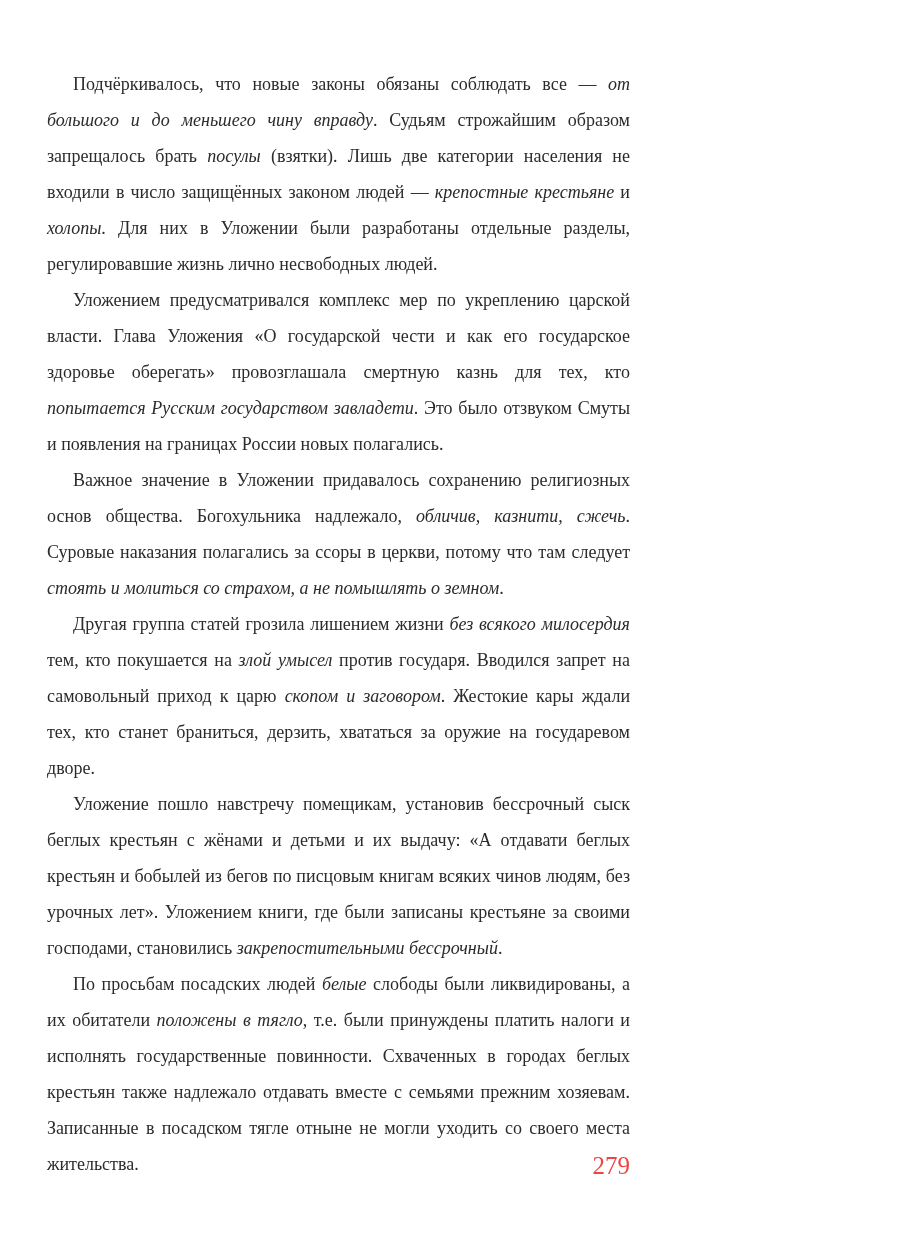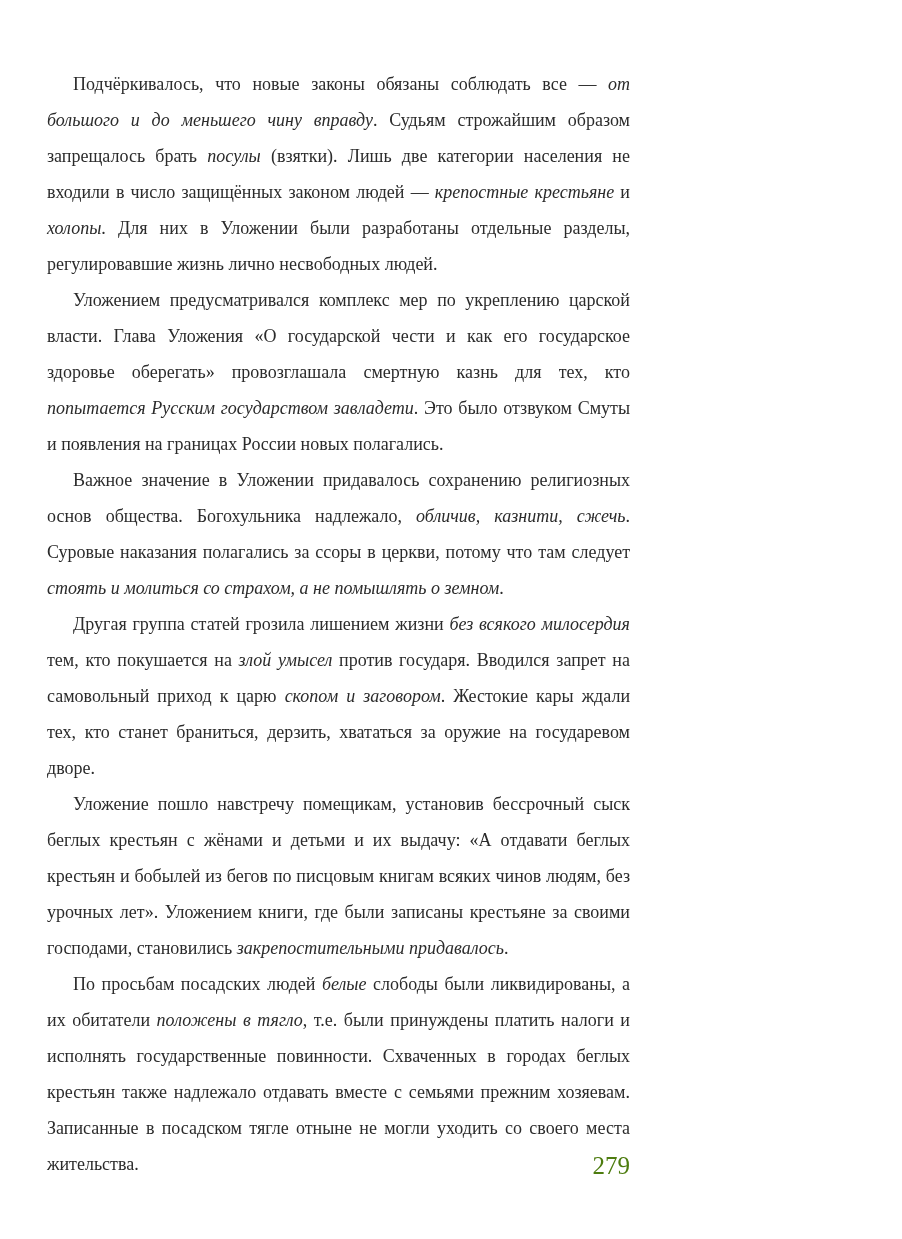--- a/index.html
+++ b/index.html
@@ -19,28 +19,28 @@
   .para { margin: 0; text-indent: 26px; }
   .para em { font-style: italic; }
   .page-number {
     position: absolute;
     left: 47px;
     width: 583px;
     top: 1152px;
     text-align: right;
     font-family: "Liberation Serif", "DejaVu Serif", serif;
     font-size: 25px;
-    color: #4d7c0f;
+    color: #ef4444;
   }
 </style>
 </head>
 <body>
 
 <div class="page">
   <p class="para"><span>Подчёркивалось, что новые законы обязаны соблюдать все — </span><em>от большого и до меньшего чину вправду</em><span>. Судьям строжайшим образом запрещалось брать </span><em>посулы</em><span> (взятки). Лишь две категории населения не входили в число защищённых законом людей — </span><em>крепостные крестьяне</em><span> и </span><em>холопы</em><span>. Для них в Уложении были разработаны отдельные разделы, регулировавшие жизнь лично несвободных людей.</span></p>
   <p class="para"><span>Уложением предусматривался комплекс мер по укреплению царской власти. Глава Уложения «О государской чести и как его государское здоровье оберегать» провозглашала смертную казнь для тех, кто </span><em>попытается Русским государством завладети</em><span>. Это было отзвуком Смуты и появления на границах России новых полагались.</span></p>
   <p class="para"><span>Важное значение в Уложении придавалось сохранению религиозных основ общества. Богохульника надлежало, </span><em>обличив, казнити, сжечь</em><span>. Суровые наказания полагались за ссоры в церкви, потому что там следует </span><em>стоять и молиться со страхом, а не помышлять о земном</em><span>.</span></p>
   <p class="para"><span>Другая группа статей грозила лишением жизни </span><em>без всякого милосердия</em><span> тем, кто покушается на </span><em>злой умысел</em><span> против государя. Вводился запрет на самовольный приход к царю </span><em>скопом и заговором</em><span>. Жестокие кары ждали тех, кто станет браниться, дерзить, хвататься за оружие на государевом дворе.</span></p>
-  <p class="para"><span>Уложение пошло навстречу помещикам, установив бессрочный сыск беглых крестьян с жёнами и детьми и их выдачу: «А отдавати беглых крестьян и бобылей из бегов по писцовым книгам всяких чинов людям, без урочных лет». Уложением книги, где были записаны крестьяне за своими господами, становились </span><em>закрепостительными придавалось</em><span>.</span></p>
+  <p class="para"><span>Уложение пошло навстречу помещикам, установив бессрочный сыск беглых крестьян с жёнами и детьми и их выдачу: «А отдавати беглых крестьян и бобылей из бегов по писцовым книгам всяких чинов людям, без урочных лет». Уложением книги, где были записаны крестьяне за своими господами, становились </span><em>закрепостительными бессрочный</em><span>.</span></p>
   <p class="para"><span>По просьбам посадских людей </span><em>белые</em><span> слободы были ликвидированы, а их обитатели </span><em>положены в тягло</em><span>, т.е. были принуждены платить налоги и исполнять государственные повинности. Схваченных в городах беглых крестьян также надлежало отдавать вместе с семьями прежним хозяевам. Записанные в посадском тягле отныне не могли уходить со своего места жительства.</span></p>
 </div>
 
 <div class="page-number">279</div>
 
 </body></html>

